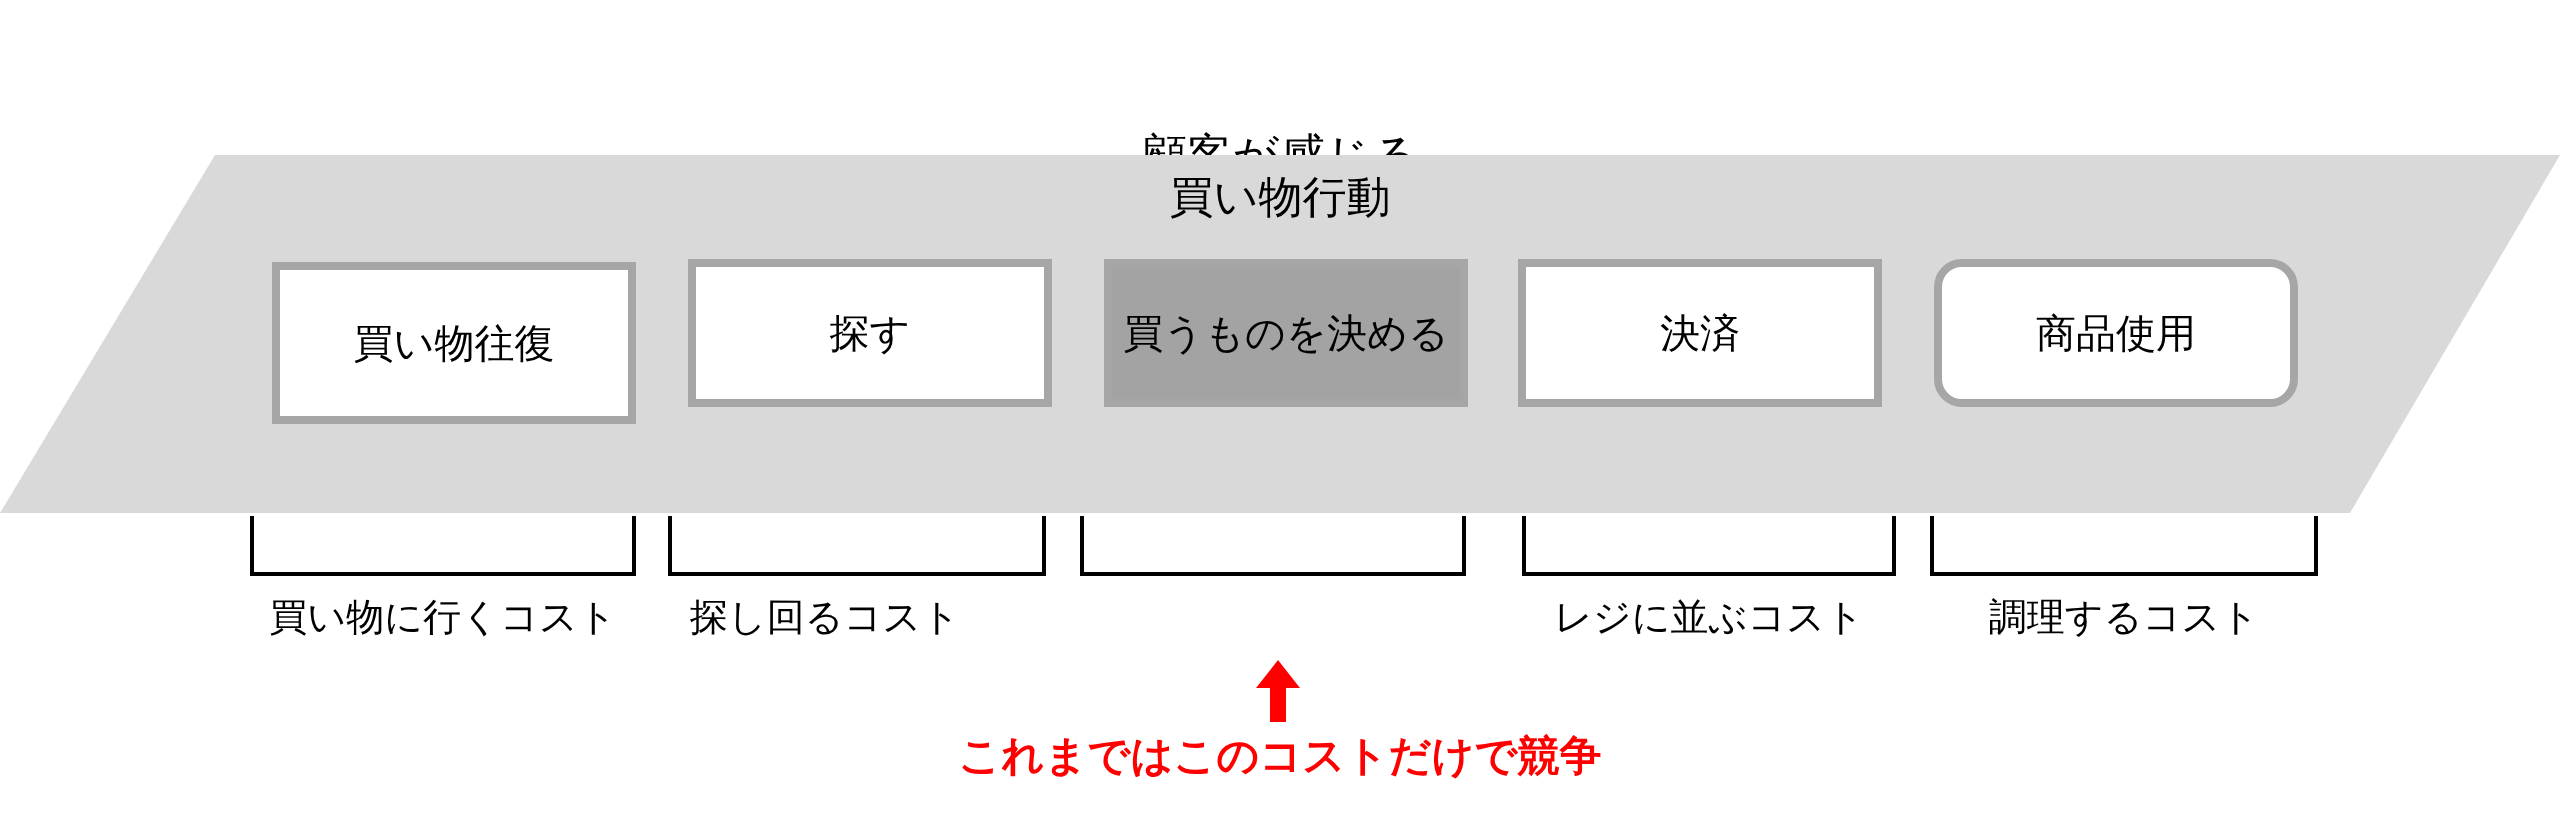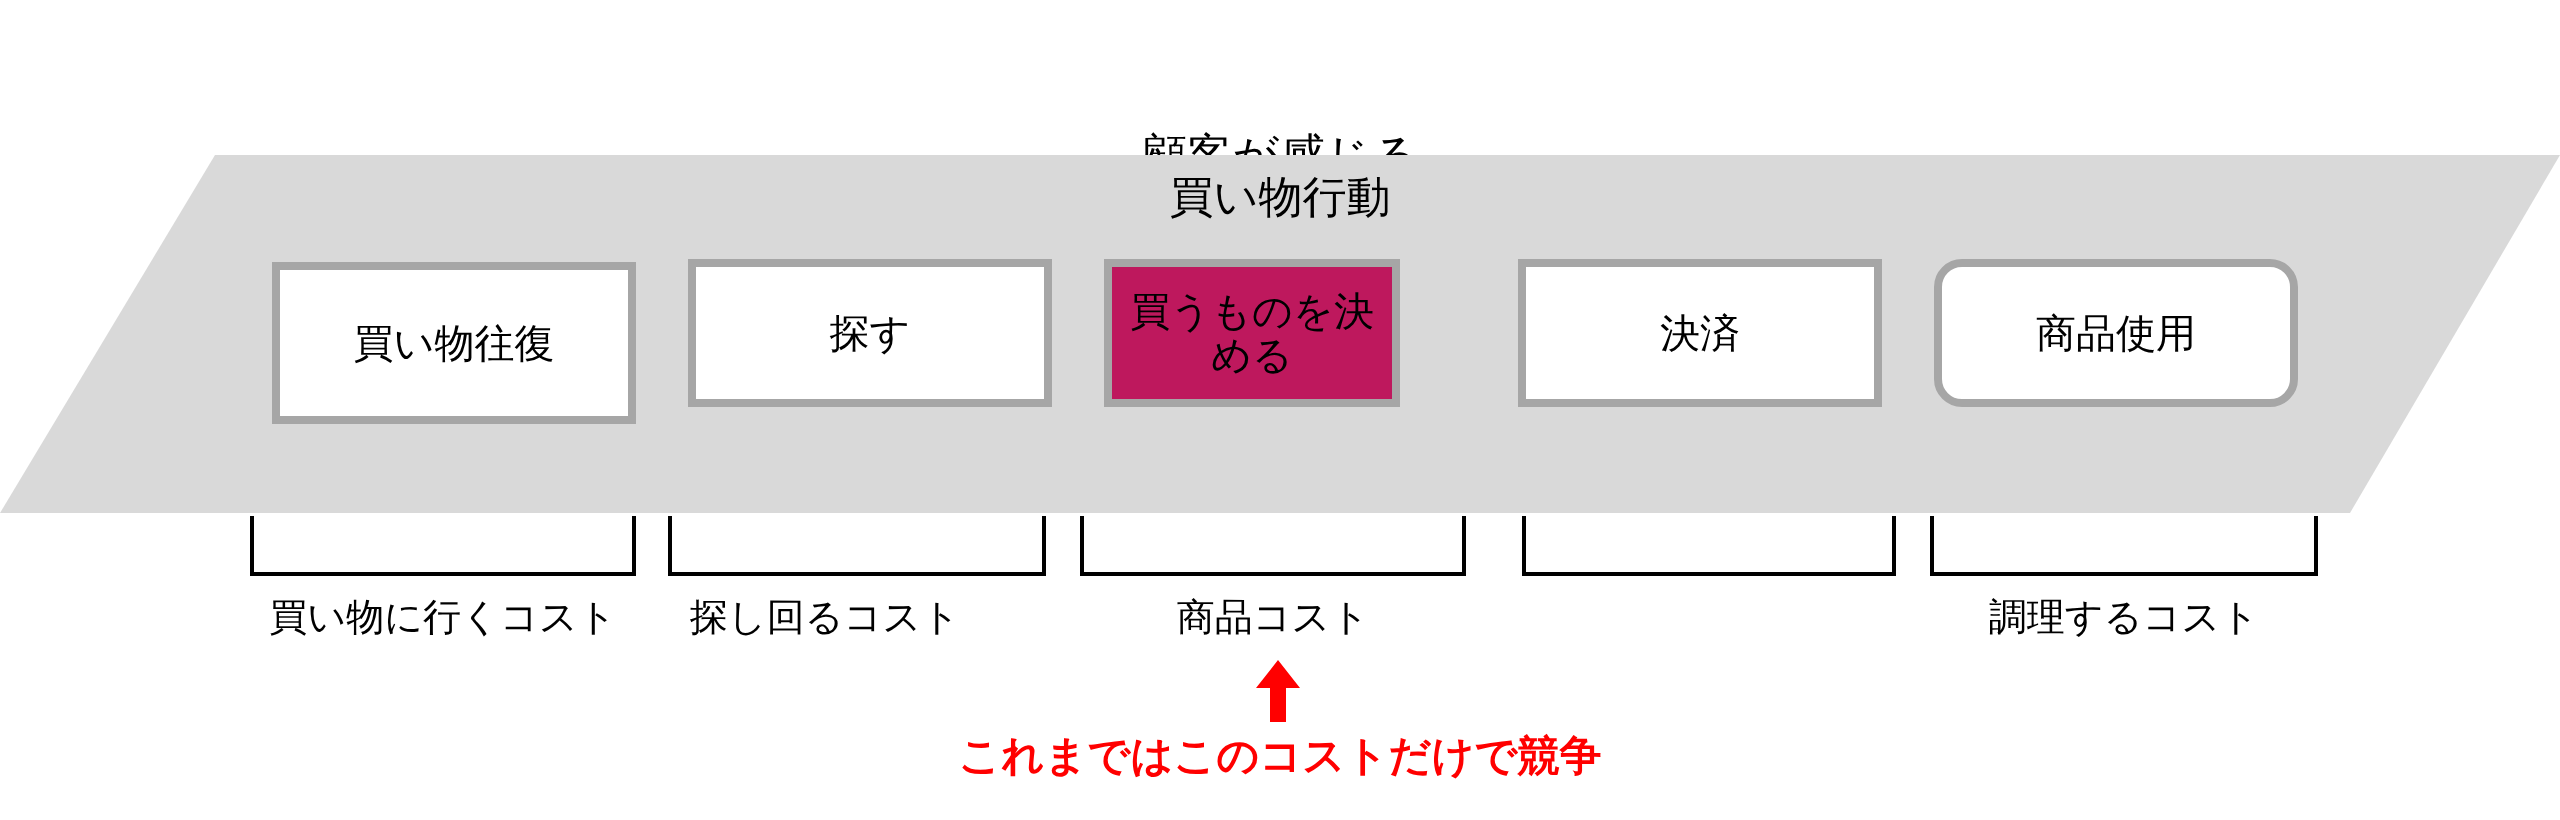--- a/index.html
+++ b/index.html
@@ -123,21 +123,21 @@
   <div class="band-label">買い物行動</div>
 
   <div class="stage-box" style="left: 272px; top: 262px; width: 364px; height: 162px; background: rgb(255, 255, 255); border-color: rgb(166, 166, 166);">
     <span>買い物往復</span>
   </div>
 
   <div class="stage-box" style="left: 688px; top: 259px; width: 364px; height: 148px; background: rgb(255, 255, 255); border-color: rgb(166, 166, 166);">
     <span>探す</span>
   </div>
 
-  <div class="stage-box" style="left: 1104px; top: 259px; width: 296px; height: 148px; background: #be185d; border-color: rgb(166, 166, 166);">
+  <div class="stage-box" style="left: 1104px; top: 259px; width: 364px; height: 148px; background: #a3a3a3; border-color: rgb(166, 166, 166);">
     <span>買うものを決める</span>
   </div>
 
   <div class="stage-box" style="left: 1518px; top: 259px; width: 364px; height: 148px; background: rgb(255, 255, 255); border-color: rgb(166, 166, 166);">
     <span>決済</span>
   </div>
 
   <div class="stage-box" style="left: 1934px; top: 259px; width: 364px; height: 148px; background: rgb(255, 255, 255); border-color: rgb(166, 166, 166); border-radius: 28px;">
     <span>商品使用</span>
   </div>
@@ -147,22 +147,22 @@
   <div class="bracket" style="left: 1080px; top: 516px; width: 386px; height: 60px; border-color: rgb(0, 0, 0);"></div>
   <div class="bracket" style="left: 1522px; top: 516px; width: 374px; height: 60px; border-color: rgb(0, 0, 0);"></div>
   <div class="bracket" style="left: 1930px; top: 516px; width: 388px; height: 60px; border-color: rgb(0, 0, 0);"></div>
 
   <div class="bracket-caption" style="left:210px; top:592px; width:466px;">
     <span>買い物に行くコスト</span>
   </div>
   <div class="bracket-caption" style="left:592px; top:592px; width:466px;">
     <span>探し回るコスト</span>
   </div>
-  <div class="bracket-caption" style="left:1040px; top:592px; width:466px;">
-    <span>商品コスト</span>
+  <div class="bracket-caption" style="left:1476px; top:592px; width:466px;">
+    <span>レジに並ぶコスト</span>
   </div>
   <div class="bracket-caption" style="left:1891px; top:592px; width:466px;">
     <span>調理するコスト</span>
   </div>
 
   <svg class="annotation-arrow" style="left:1252px; top:660px; width:52px; height:62px;" viewBox="0 0 52 62" aria-hidden="true">
     <polygon points="26,0 48,28 34,28 34,62 18,62 18,28 4,28" fill="#FF0000"></polygon>
   </svg>
 
   <div class="annotation-text" style="color: rgb(255, 0, 0); font-family: Liberation Mono, monospace;">これまではこのコストだけで競争</div>

